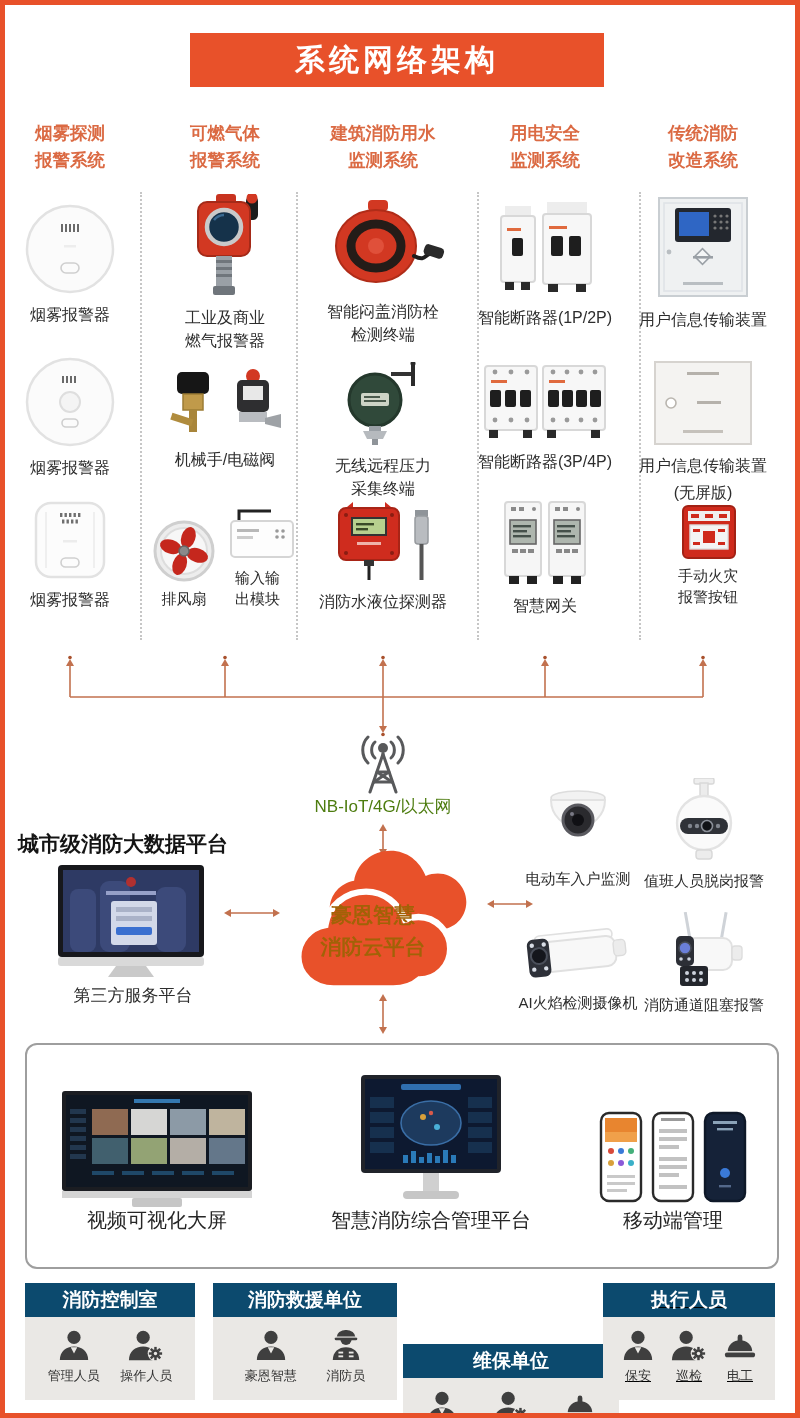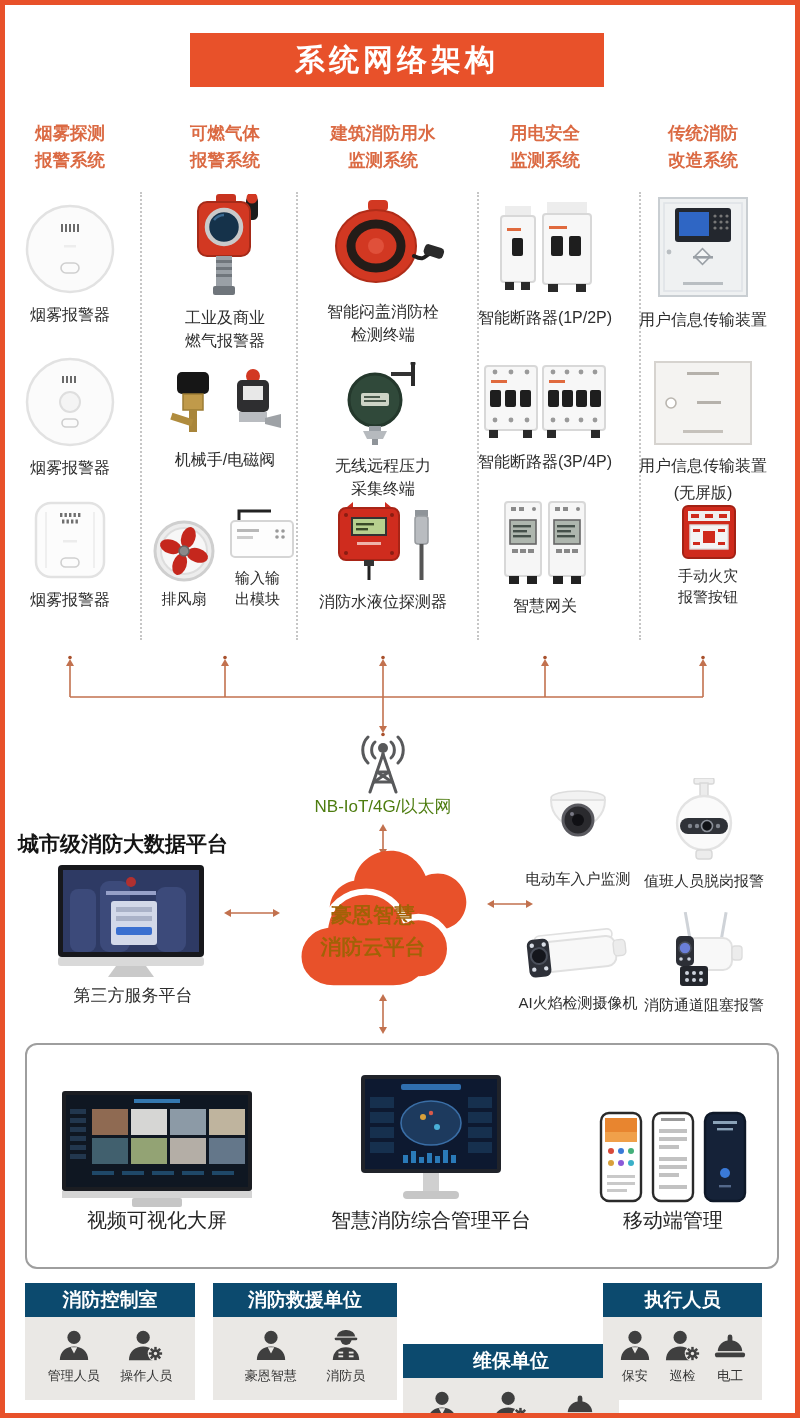--- a/index.html
+++ b/index.html
@@ -806,21 +806,21 @@
           <path d="M5 24 a13 12 0 0 1 26 0 z" fill="#3f3f3f"></path>
           <rect x="15.5" y="6" width="5" height="9" rx="2.5" fill="#3f3f3f"></rect>
           <rect x="2" y="24.6" width="32" height="5.4" rx="2.7" fill="#3f3f3f"></rect>
           <rect x="2" y="23.6" width="32" height="1.2" fill="#EAE8E5"></rect>
         </svg>
         <div class="mlbl">工程师</div>
       </div>
     </div>
   </div>
 
-  <div class="gcard" style="left:603px;top:1283px;width:159px;height:117px;">
+  <div class="gcard" style="left:603px;top:1283px;width:172px;height:117px;text-decoration:underline;">
     <div class="ghead">执行人员</div>
     <div class="gbody">
       <div class="member">
         <svg width="34" height="34" viewBox="0 0 36 34">
           <circle cx="18" cy="9" r="7" fill="#3f3f3f"></circle>
           <path d="M3 33 c0-9.5 6.7-14.5 15-14.5 s15 5 15 14.5 z" fill="#3f3f3f"></path>
           <polygon points="14.5,19.5 21.5,19.5 18,26" fill="#EAE8E5"></polygon>
         </svg>
         <div class="mlbl">保安</div>
       </div>

